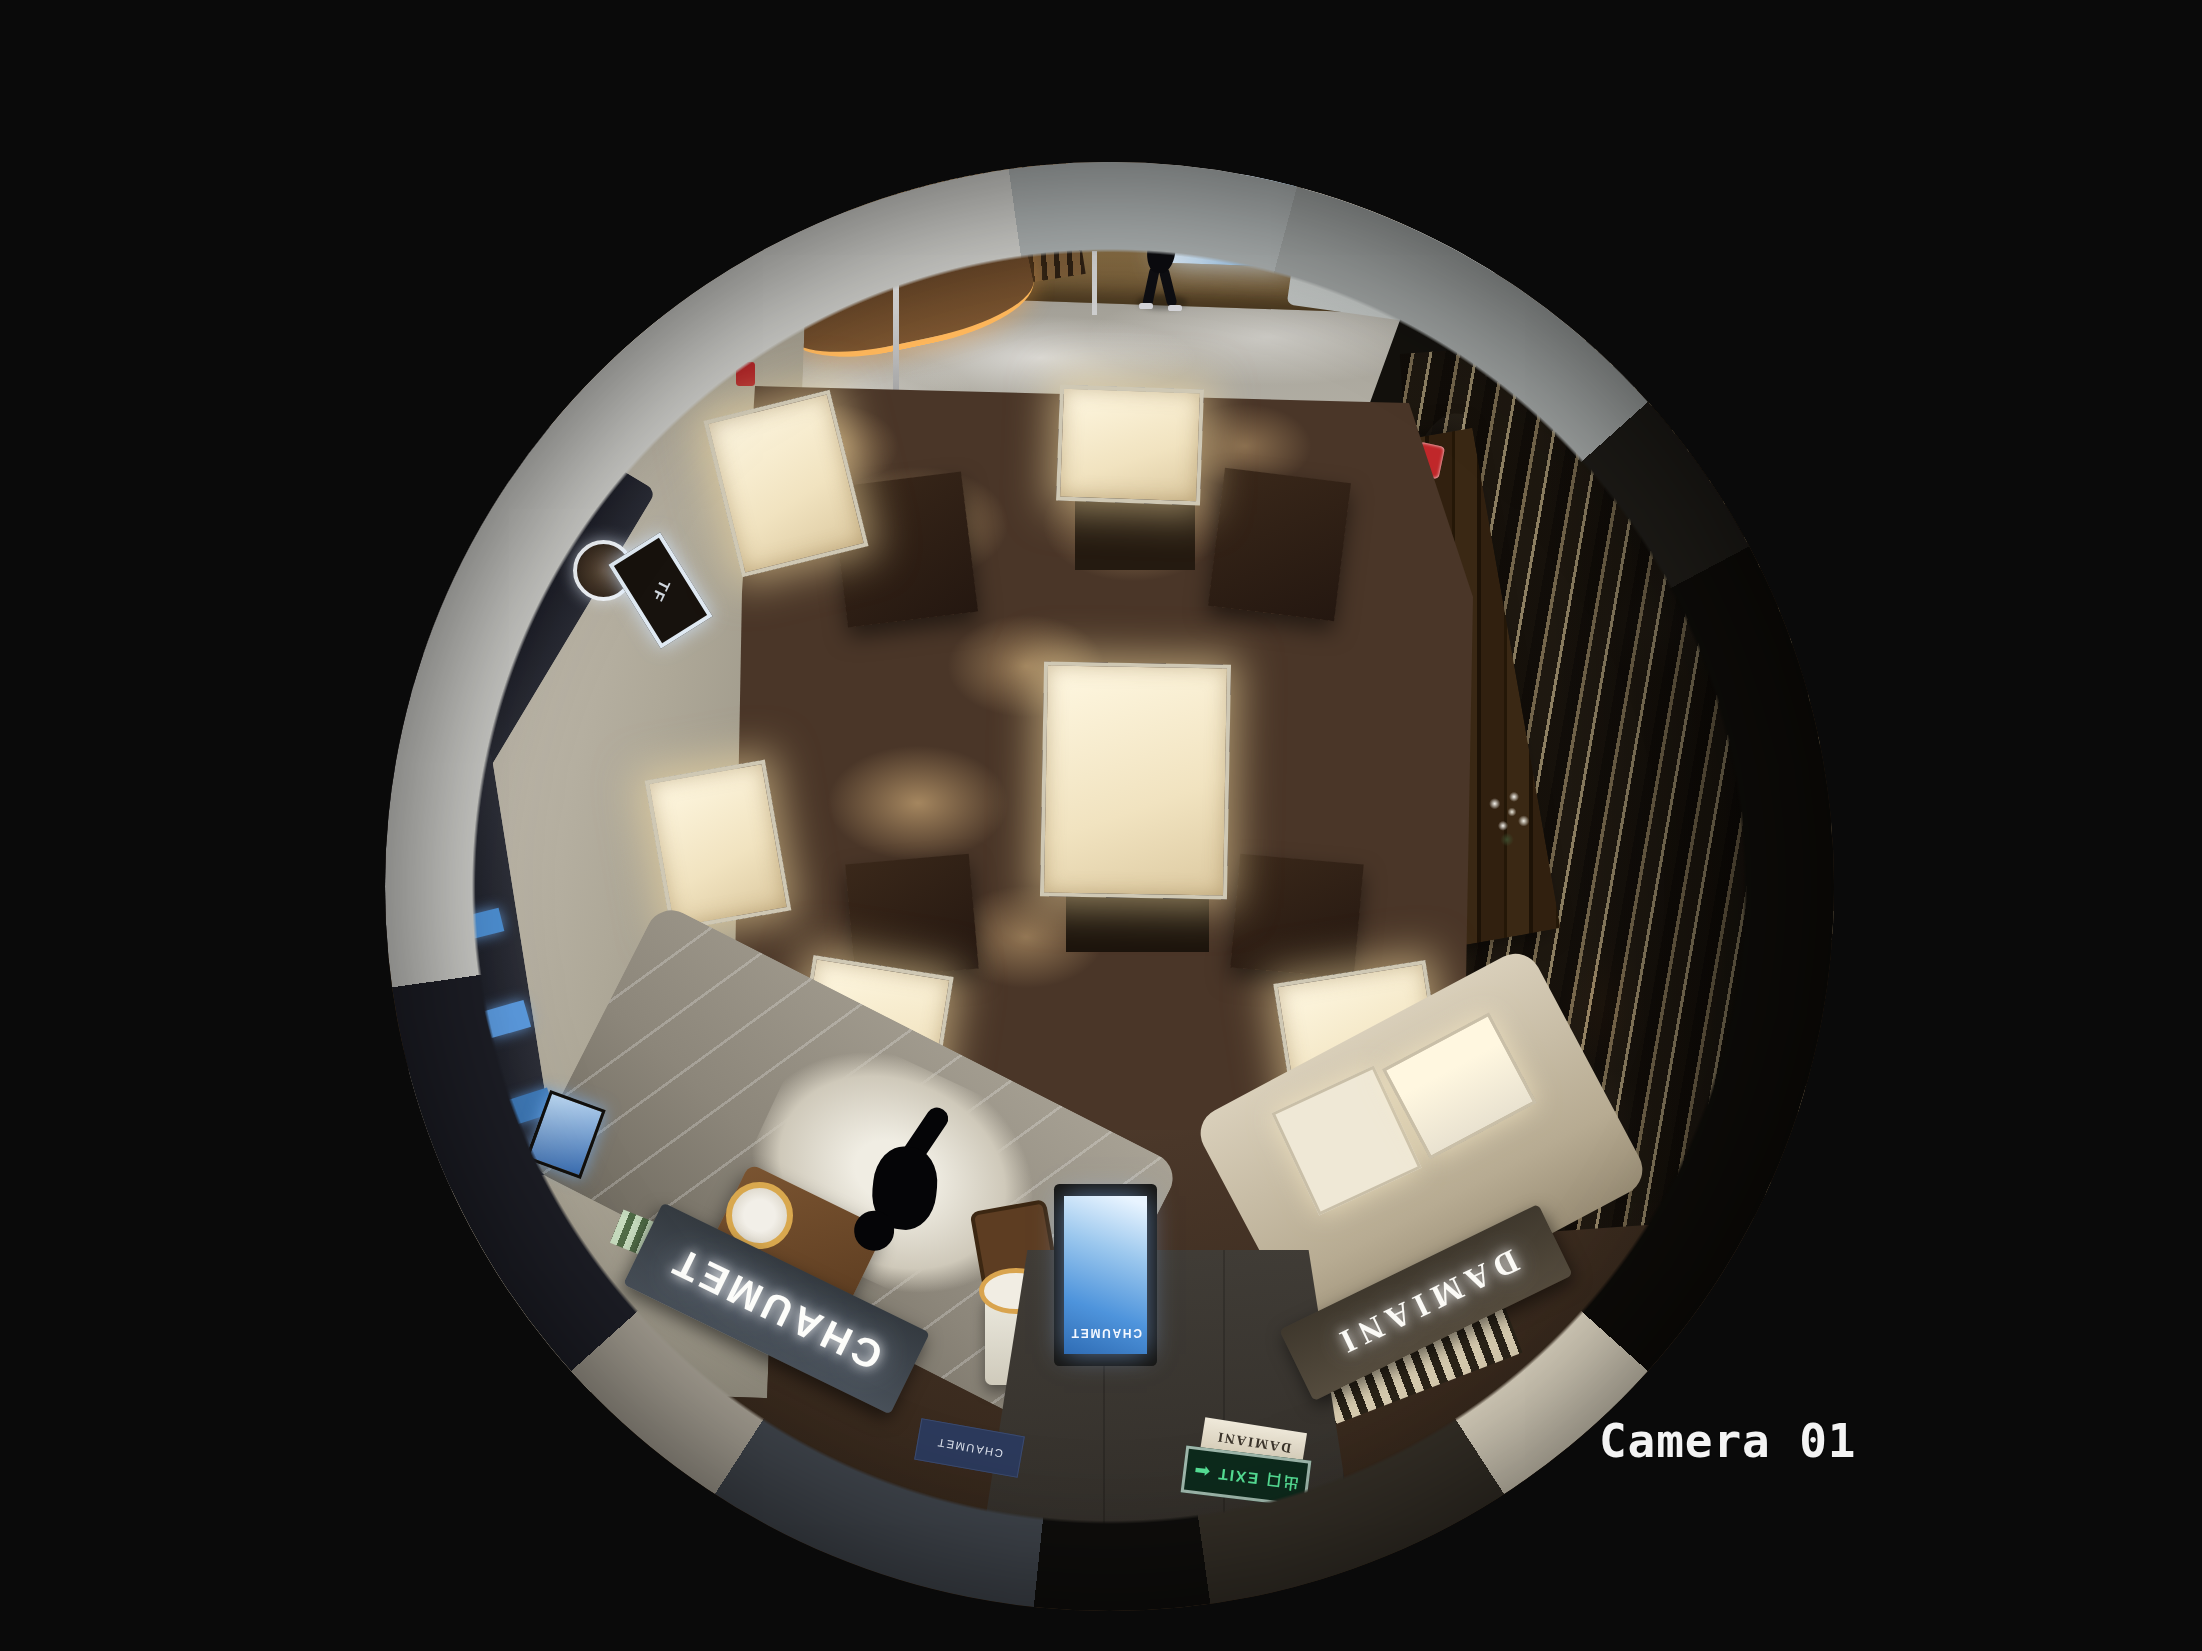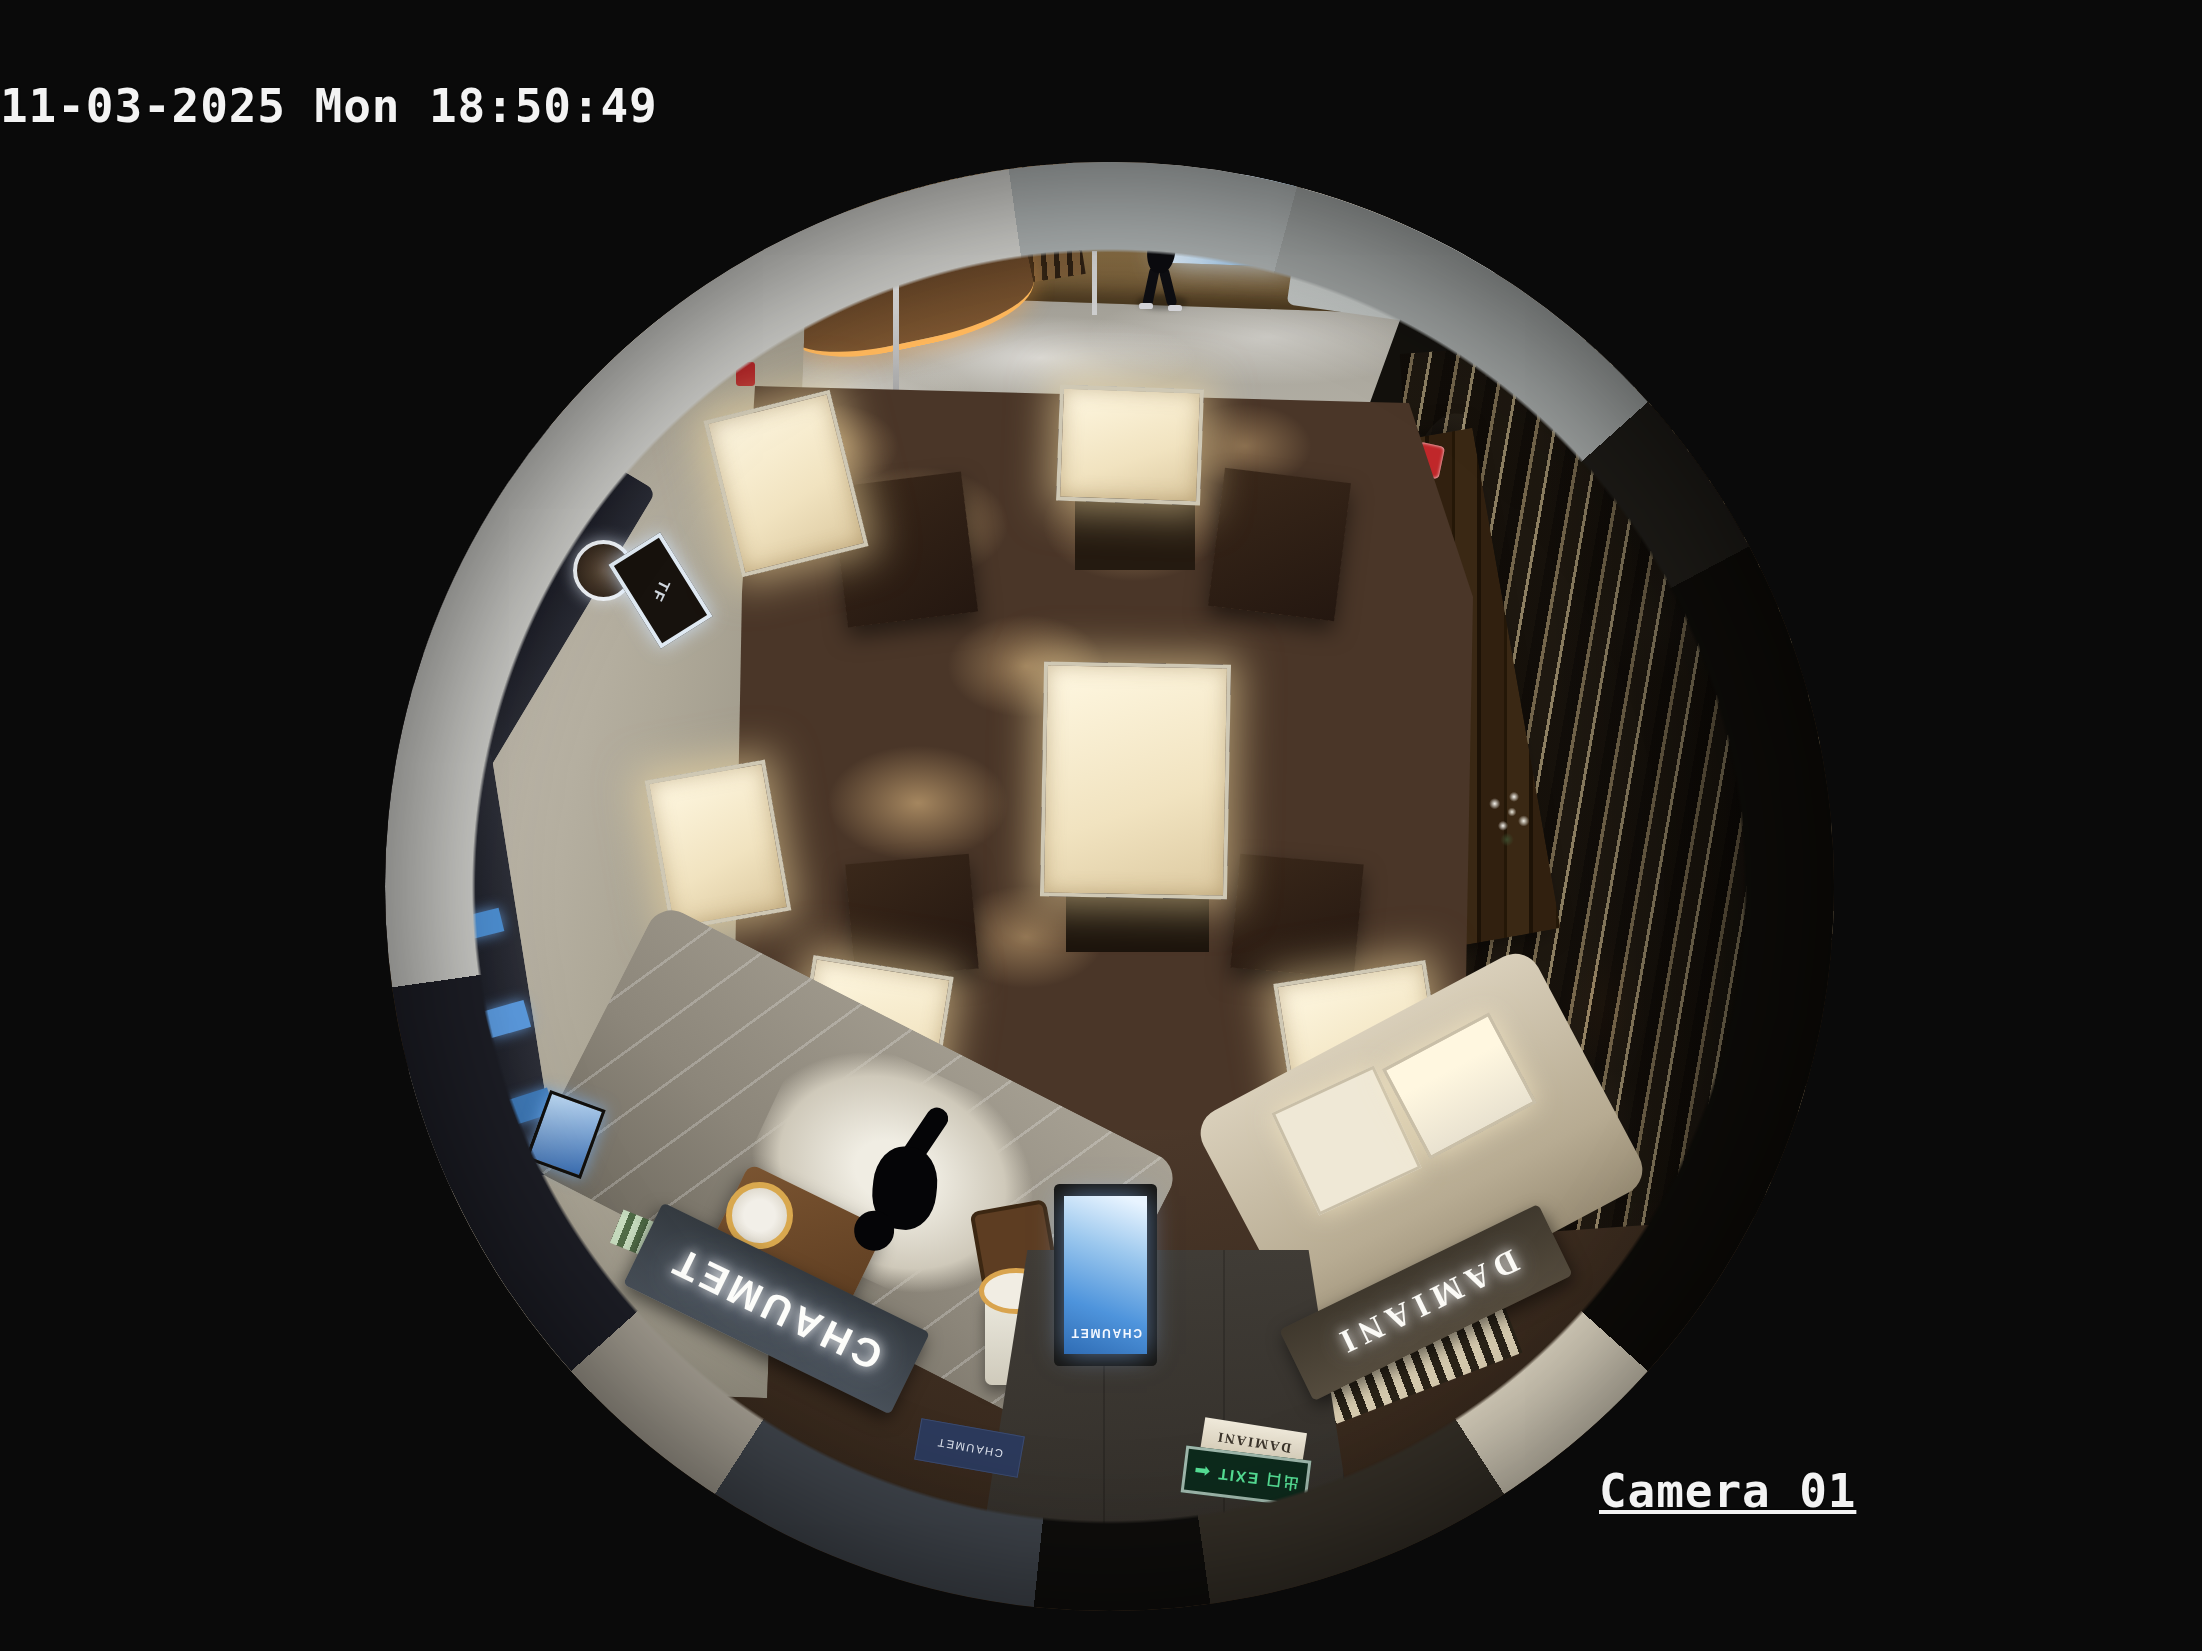--- a/index.html
+++ b/index.html
@@ -4,21 +4,21 @@
 <style>
   html,body{margin:0;padding:0;background:#070707;}
   #stage{position:relative;width:2203px;height:1652px;background:#0a0a0a;overflow:hidden;
          font-family:"Liberation Sans",sans-serif;}
   .abs{position:absolute;}
   
   .osd{position:absolute;color:#f3f3f3;font-family:"DejaVu Sans Mono",monospace;
        font-weight:bold;font-size:46px;letter-spacing:0.9px;white-space:pre;
        text-shadow:0 0 1.7px rgba(0,0,0,.8);z-index:50;}
   #timestamp{left:0px;top:79px;}
-  #camera-label{left:1599px;top:1464px;text-decoration:underline;}
+  #camera-label{left:1599px;top:1414px;}
 
   
   #scene{position:absolute;left:385px;top:162px;width:1449px;height:1449px;
          border-radius:50%;overflow:hidden;background:#1c150e;}
   #scene .abs{position:absolute;}
 
   .base{inset:0;background:radial-gradient(circle at 50% 44%,#6b523a 0%,#4a3729 32%,#38291d 62%,#20180f 90%);}
 
   
   .corridor{left:198px;top:0;width:1101px;height:344px;
@@ -267,21 +267,20 @@
       #a29c90 213deg 228deg,#1d1e26 228deg 262deg,#cbcbc7 262deg 352deg,#a9aeae 352deg 360deg);
     -webkit-mask:radial-gradient(circle closest-side,transparent 0 87.5%,#000 88%);
     mask:radial-gradient(circle closest-side,transparent 0 87.5%,#000 88%);}
   .vignette{inset:0;border-radius:50%;box-shadow:inset 0 0 129px 26px rgba(0,0,0,.48);}
 </style>
 </head>
 <body>
 
 <div id="stage">
 
-  <div class="osd" id="timestamp">11-03-2025 Mon 18:50:49</div>
   <div class="osd" id="camera-label">Camera 01</div>
 
   <div id="scene">
     <div class="abs base"></div>
 
     <div class="abs corridor"></div>
     <div class="abs corridor-sheen"></div>
     <div class="abs gold-wall"></div>
     <div class="abs kiosk-slats"></div>
     <div class="abs kiosk-counter"></div>

